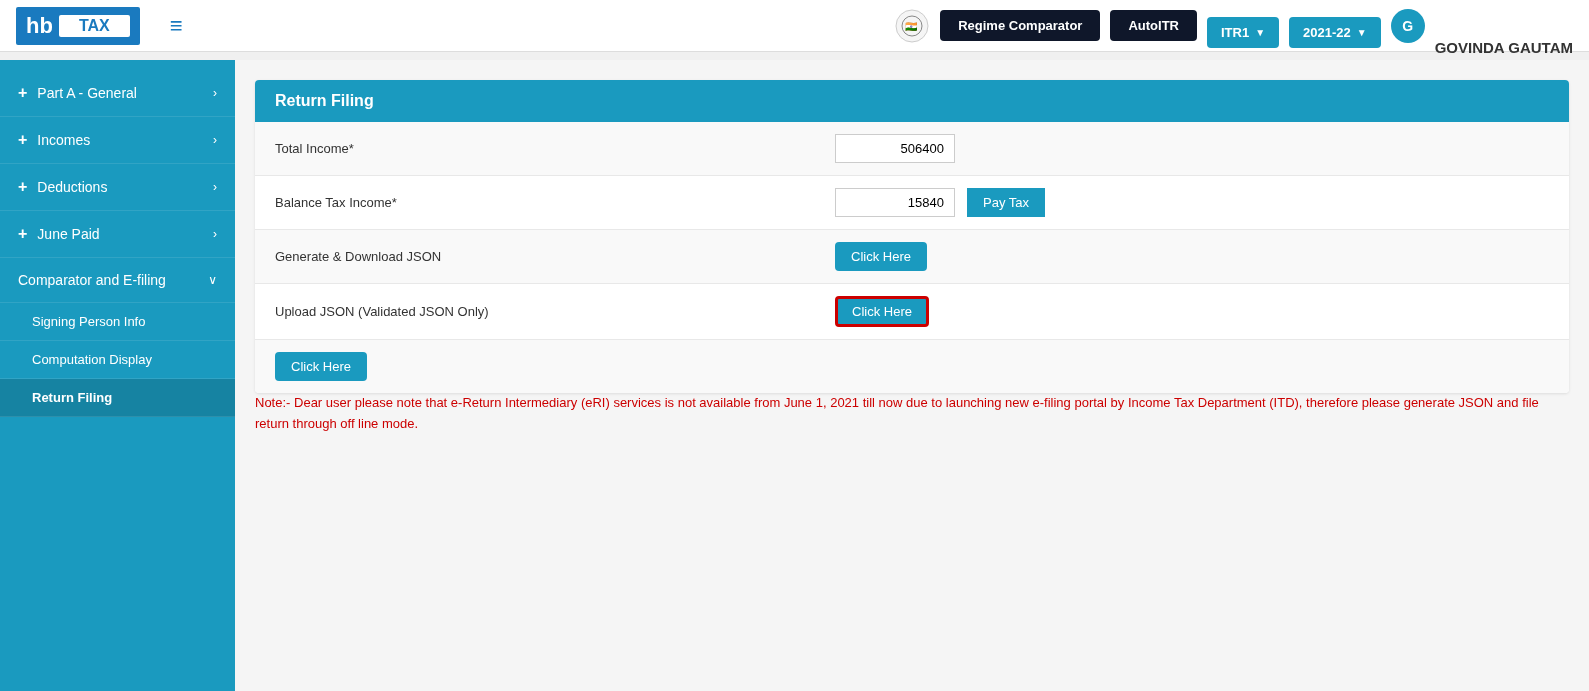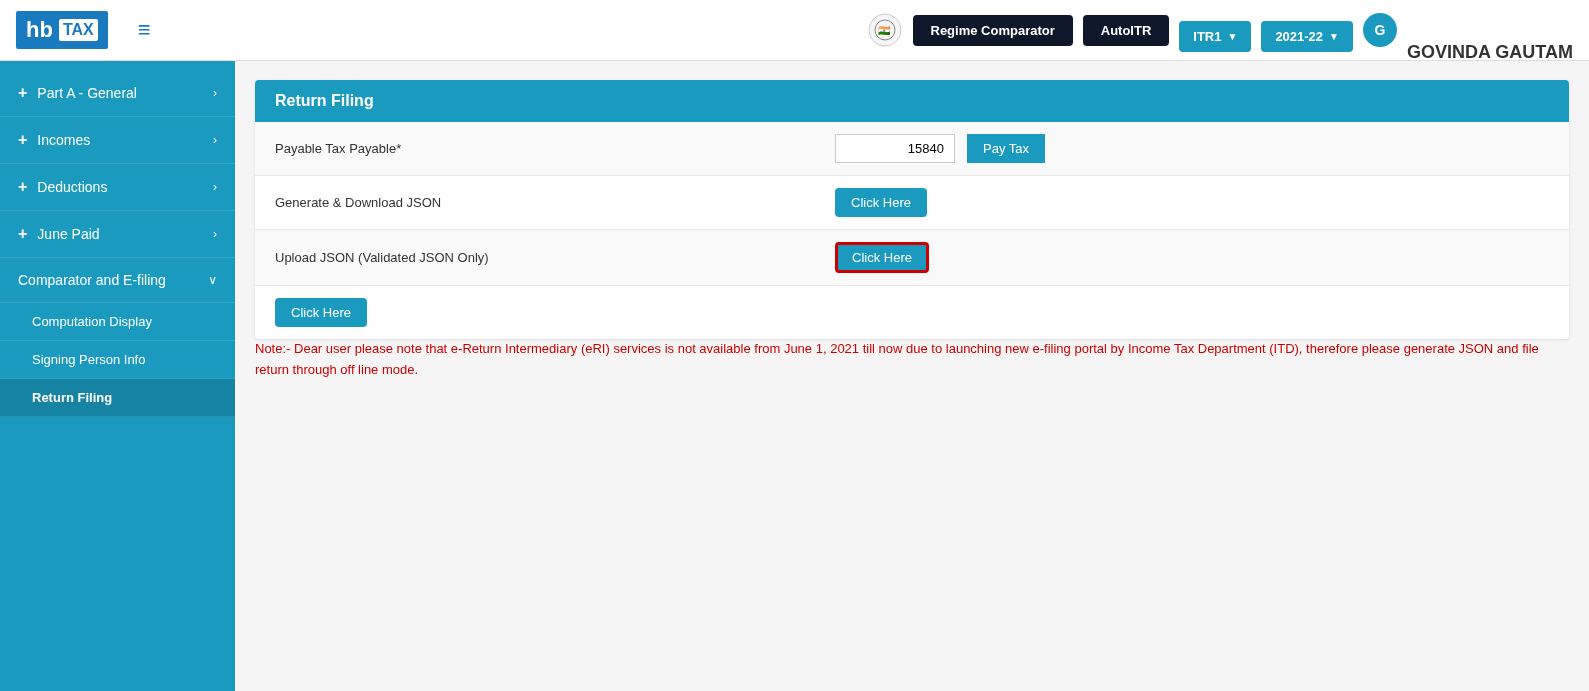--- a/index.html
+++ b/index.html
@@ -1,42 +1,42 @@
 <!DOCTYPE html>
 <html><head>
   <meta charset="utf-8">
   <style>
     * { box-sizing: border-box; margin: 0; padding: 0; }
     body { font-family: Arial, sans-serif; font-size: 14px; background: #f0f0f0; display: flex; flex-direction: column; height: 691px; overflow: hidden; }
 
     
     .header {
       background: #fff;
-      height: 61px;
+      height: 52px;
       display: flex;
       align-items: center;
       padding: 0 16px;
       border-bottom: 1px solid #ddd;
       position: fixed;
       top: 0; left: 0; right: 0;
       z-index: 100;
     }
     .logo-box {
       background: #1a7abf;
       color: #fff;
       font-weight: bold;
       font-size: 18px;
       padding: 6px 10px;
       display: flex;
       align-items: center;
       gap: 6px;
       border-radius: 2px;
     }
     .logo-hb { font-size: 22px; font-weight: 900; }
-    .logo-tax { font-size: 16px; font-weight: 700; color: #1a7abf; background: #fff; padding: 2px 4px; border-radius: 2px; }
+    .logo-tax { font-size: 16px; font-weight: 700; color: #1a7abf; background: #fff; padding: 2px 20px; border-radius: 2px; }
     .hamburger {
       margin-left: 30px;
       font-size: 22px;
       color: #1a7abf;
       cursor: pointer;
     }
     .header-right {
       margin-left: auto;
       display: flex;
       align-items: center;
@@ -72,21 +72,21 @@
       color: #fff;
       border-radius: 50%;
       width: 34px;
       height: 34px;
       display: flex;
       align-items: center;
       justify-content: center;
       font-weight: bold;
       font-size: 14px;
     }
-    .user-name { color: #333; font-weight: 600; font-size: 18px; margin-top: 44px; }
+    .user-name { color: #333; font-weight: 600; font-size: 15px; margin-top: 44px; }
 
     
     .layout {
       display: flex;
       margin-top: 60px;
       height: calc(691px - 60px);
     }
 
     
     .sidebar {
@@ -267,38 +267,42 @@
       </div>
       <span class="arrow">›</span>
     </div>
     <div class="sidebar-item">
       <div class="left">
         <span>Comparator and E-filing</span>
       </div>
       <span class="arrow">∨</span>
     </div>
     <div class="sidebar-sub-item">
+      <span>Signing Person Info</span>
+    </div>
+    <div class="sidebar-sub-item">
       <span>Computation Display</span>
-    </div>
-    <div class="sidebar-sub-item">
-      <span>Signing Person Info</span>
     </div>
     <div class="sidebar-sub-item sidebar-active">
       <span>Return Filing</span>
     </div>
   </div>
 
   <div class="main">
     <div class="card">
       <div class="card-header">Return Filing</div>
       <div class="card-body">
 
-
-        <div class="form-row">
-          <span class="form-label">Payable Tax Payable*</span>
+        <div class="form-row">
+          <span class="form-label">Total Income*</span>
+          <input class="form-input" type="text" value="506400" style="">
+        </div>
+
+        <div class="form-row">
+          <span class="form-label">Balance Tax Income*</span>
           <input class="form-input" type="text" value="15840" style="">
           <button class="pay-btn">Pay Tax</button>
         </div>
 
         <div class="form-row">
           <span class="form-label">Generate &amp; Download JSON</span>
           <button class="action-btn">Click Here</button>
         </div>
 
         <div class="form-row">

